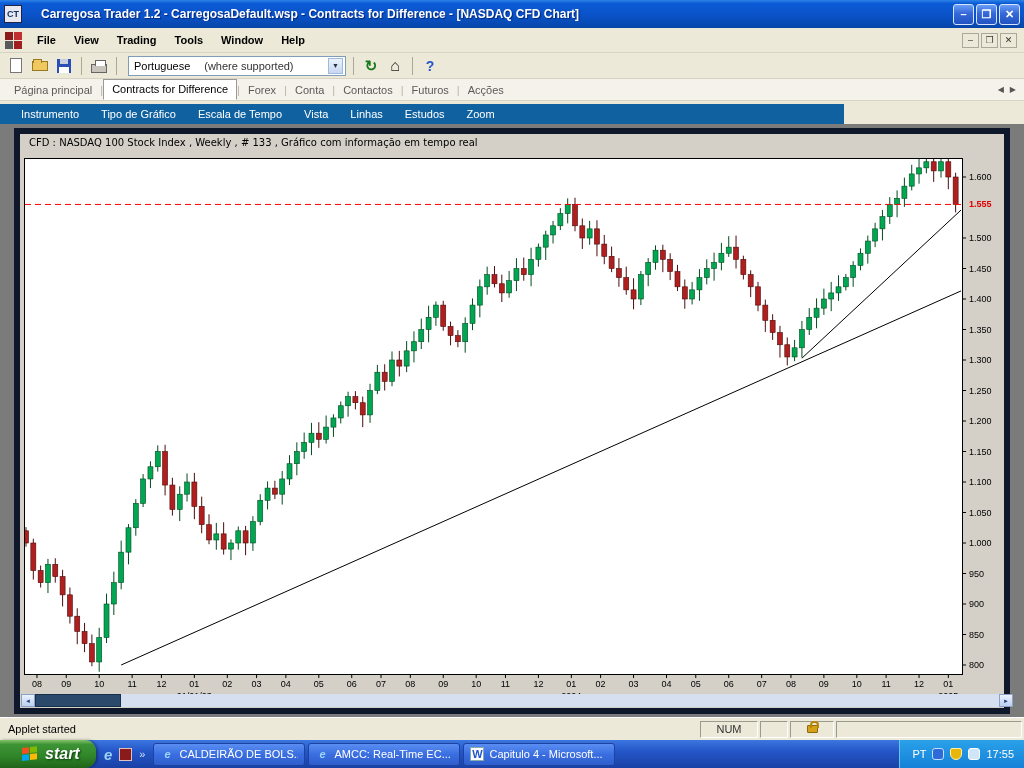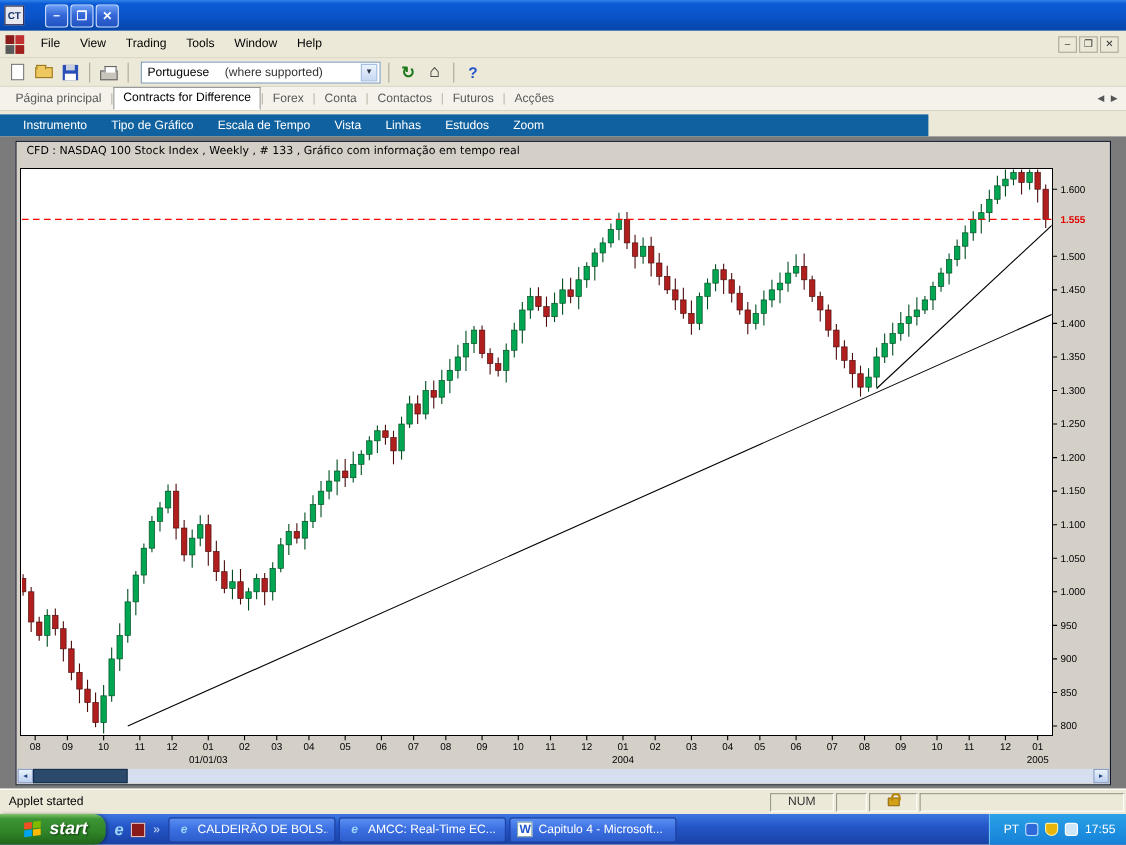--- a/index.html
+++ b/index.html
@@ -22,21 +22,21 @@
     justify-content:center; cursor:default; }
 
   
   .menubar { position:absolute; left:0; top:28px; width:1024px; height:25px; background:#ECE9D8;
     display:flex; align-items:center; padding:0 3px; border-bottom:1px solid #D8D4C4; }
   .menu-logo { width:17px; height:17px; margin:0 6px 0 2px; display:grid;
     grid-template-columns:8px 8px; grid-template-rows:8px 8px; gap:1px; }
   .menu-logo i { display:block; }
   .menu-logo i:nth-child(1){background:#8B1A1A;} .menu-logo i:nth-child(2){background:#C03030;}
   .menu-logo i:nth-child(3){background:#5A5A5A;} .menu-logo i:nth-child(4){background:#A02020;}
-  .menu-item { padding:3px 9px; color:#000; }
+  .menu-item { padding:3px 9px; color:#000;font-weight:bold; }
   .mdi-btns { margin-left:auto; display:flex; gap:2px; padding-right:4px; }
   .mdi-btn { width:17px; height:15px; background:#ECE9D8; border:1px solid #ACA899;
     font-size:9px; display:flex; align-items:center; justify-content:center; color:#333; }
 
   
   .toolbar { position:absolute; left:0; top:53px; width:1024px; height:26px; background:#ECE9D8;
     display:flex; align-items:center; padding:0 6px; gap:4px; border-bottom:1px solid #D8D4C4; }
   .tb-sep { width:1px; height:18px; background:#ACA899; margin:0 3px; }
   .tb-ico { width:20px; height:20px; display:flex; align-items:center; justify-content:center; }
   .ic-new { width:12px; height:15px; background:#fff; border:1px solid #777; }
@@ -71,21 +71,21 @@
     align-self:center; padding-right:2px; }
 
   
   .chartnav { position:absolute; left:0; top:104px; width:844px; height:20px; background:#10619F;
     display:flex; align-items:center; padding:0 10px; }
   .chartnav span { color:#fff; padding:0 11px; font-size:11px; }
 
   
   .workspace { position:absolute; left:0; top:124px; width:1024px; height:593px; background:#7B7B7B; }
   .chart-panel { position:absolute; left:14px; top:4px; width:996px; height:586px;
-    background:#D4D0C8; border:1px solid #0f172a; }
+    background:#D4D0C8; border:6px solid #0f172a; }
   .chart-header { position:absolute; left:9px; top:3px; font-size:10px; color:#000; z-index:2;
     font-family:"DejaVu Sans", sans-serif; }
   #chart-svg { position:absolute; left:0; top:0; }
   .ylab { font-size:9px; fill:#000; font-family:"Liberation Sans", sans-serif; }
   .ylab-red { font-size:9px; fill:#E00000; font-weight:bold; font-family:"Liberation Sans", sans-serif; }
   .xlab { font-size:9px; fill:#000; font-family:"Liberation Sans", sans-serif; }
   .chart-scrollbar { position:absolute; left:1px; bottom:1px; width:992px; height:13px;
     background:#D5DFF0; display:flex; }
   .sb-arrow { width:14px; height:13px; background:linear-gradient(180deg,#EAF2FD,#BCD0EE);
     border:1px solid #8CA0C8; font-size:6px; color:#204080; display:flex; align-items:center;
@@ -139,20 +139,21 @@
   .ti-net { background:#2E6BD8; border:1px solid #BFDFFF; }
   .ti-shield { background:#E8B50A; border:1px solid #FFF0A0; border-radius:2px 2px 6px 6px; }
   .ti-vol { background:#CFE6F8; border:1px solid #fff; }
   .tray-time { font-size:11px; }
 </style>
 </head>
 <body>
 
 <div class="titlebar">
   <span class="app-ico">CT</span>
+  <span class="title-text">Carregosa Trader 1.2 - CarregosaDefault.wsp - Contracts for Difference - [NASDAQ CFD Chart]</span>
   <span class="win-btns">
     <span class="win-btn">–</span>
     <span class="win-btn">❐</span>
     <span class="win-btn">✕</span>
   </span>
 </div>
 
 <div class="menubar">
   <span class="menu-logo">
       <i></i>

